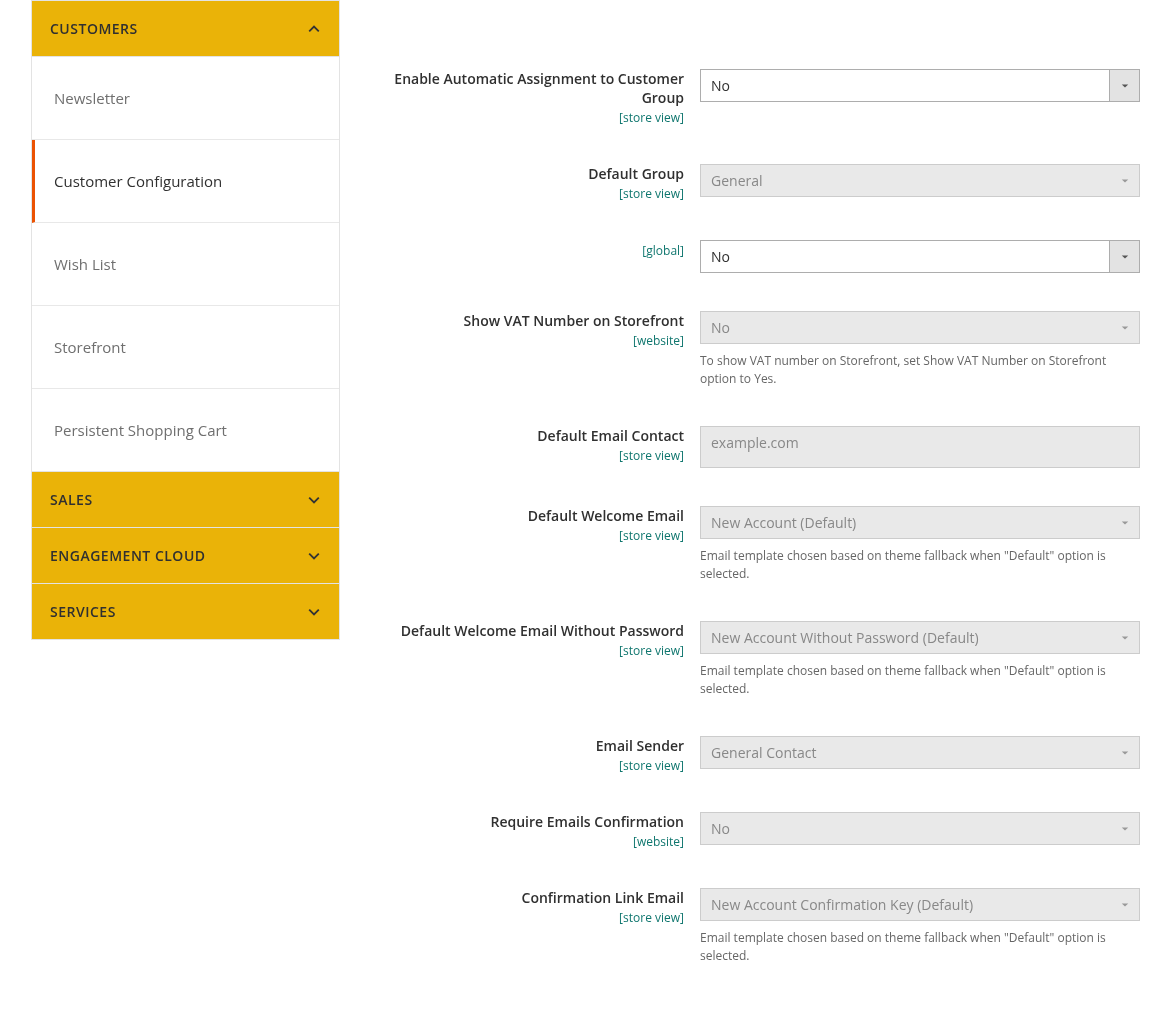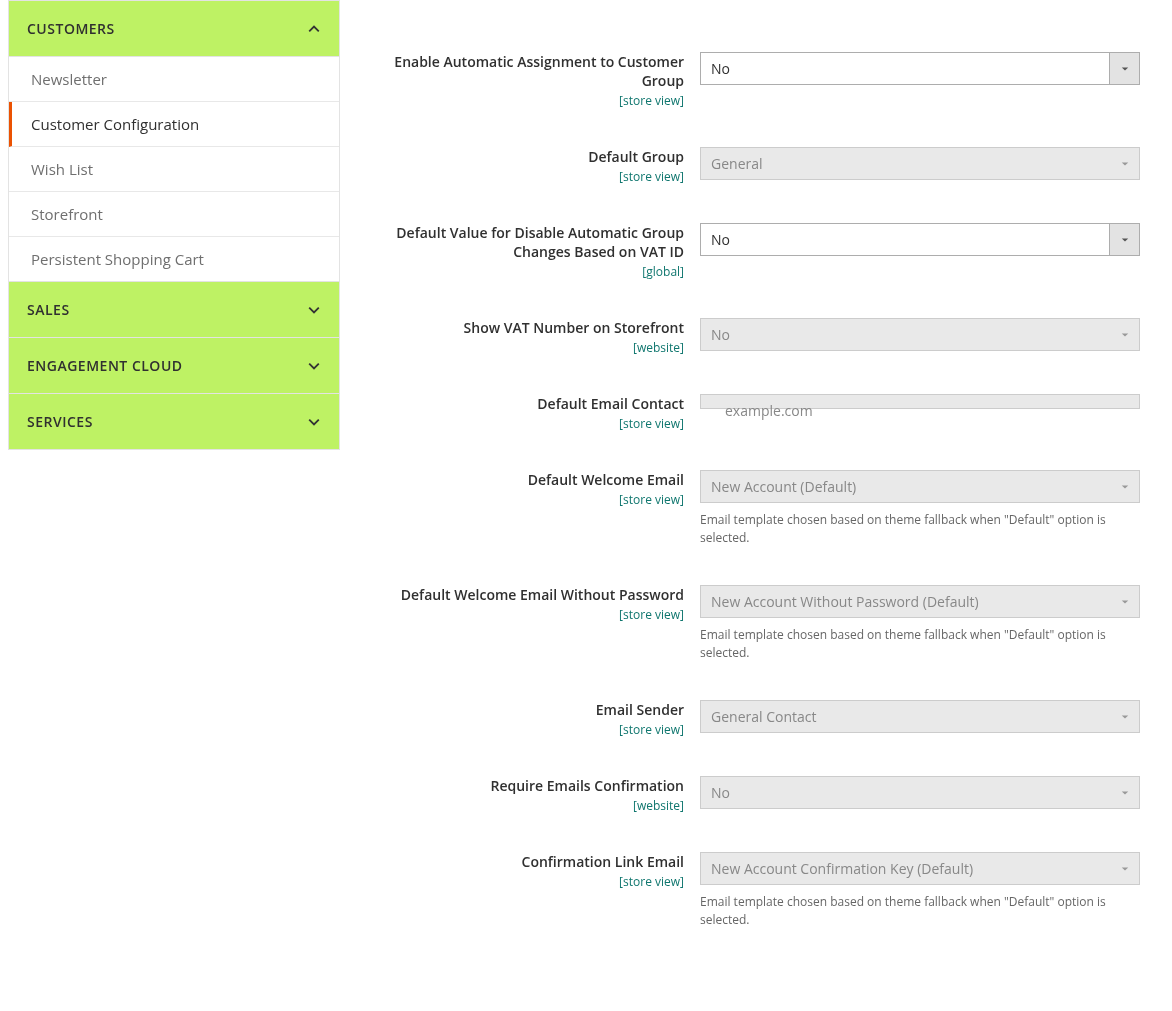--- a/index.html
+++ b/index.html
@@ -2,45 +2,45 @@
 <html><head>
 <meta charset="utf-8">
 <style>
 * { box-sizing: border-box; margin: 0; padding: 0; }
 body { font-family: 'Open Sans', -apple-system, BlinkMacSystemFont, sans-serif; font-size: 14px; color: #303030; background: #fff; }
 .container { display: flex; width: 1172px; }
 .sidebar { width: 340px; padding: 0 0 0 8px; }
 .main { flex: 1; padding: 0 20px 20px 25px; }
 
 
-.nav-section { background: #bef264; border: 1px solid #e3e3e3; border-top: none; }
+.nav-section { background: #eab308; border: 1px solid #e3e3e3; border-top: none; margin-left: 23px; }
 .nav-section:first-child { border-top: 1px solid #e3e3e3; }
 .nav-header { display: flex; justify-content: space-between; align-items: center; padding: 18px 18px; font-weight: 600; font-size: 14px; letter-spacing: 0.5px; cursor: pointer; }
 .nav-header.expanded { border-bottom: 1px solid #e3e3e3; }
 .chev { width: 14px; height: 14px; display: inline-flex; align-items: center; justify-content: center; }
 .chev svg { width: 12px; height: 12px; }
 .subnav { background: #fff; }
-.subnav-item { padding: 12px 22px; font-size: 15px; color: #6f6f6f; border-bottom: 1px solid #e8e8e8; cursor: pointer; }
+.subnav-item { padding: 31px 22px; font-size: 15px; color: #6f6f6f; border-bottom: 1px solid #e8e8e8; cursor: pointer; }
 .subnav-item:last-child { border-bottom: none; }
 .subnav-item.active { border-left: 3px solid #eb5202; color: #303030; padding-left: 19px; font-weight: 400; }
 
 
 .form-row { display: flex; align-items: flex-start; margin-top: 38px; }
-.form-row:first-child { margin-top: 52px; }
+.form-row:first-child { margin-top: 69px; }
 .form-label { width: 335px; text-align: right; padding-right: 16px; font-weight: 600; font-size: 14px; color: #303030; }
 .form-label .scope { font-weight: 400; font-size: 12px; color: #0f766e; display: block; margin-top: 2px; }
 .form-control { flex: 1; max-width: 440px; }
 .select-wrap { position: relative; display: flex; border: 1px solid #adadad; background: #fff; height: 33px; }
 .select-wrap.disabled { background: #e9e9e9; color: #777; border-color: #ccc; gap: 36px; }
 .select-value { flex: 1; padding: 6px 10px; font-size: 14px; color: #303030; line-height: 20px; }
 .select-wrap.disabled .select-value { color: #888; }
 .select-btn { width: 30px; background: #e3e3e3; border-left: 1px solid #adadad; display: flex; align-items: center; justify-content: center; }
 .select-wrap.disabled .select-btn { background: transparent; border-left: 1px solid transparent; }
 .select-btn svg { width: 8px; height: 8px; }
-.input-wrap { border: 1px solid #ccc; background: #e9e9e9; height: 15px; padding: 6px 24px; font-size: 14px; color: #888; }
+.input-wrap { border: 1px solid #ccc; background: #e9e9e9; height: 42px; padding: 6px 10px; font-size: 14px; color: #888; }
 .note { font-size: 12px; color: #666; margin-top: 8px; line-height: 1.5; }
 .note + .note { margin-top: 14px; }
 </style>
 </head>
 <body>
 
 <div class="container">
   <div class="sidebar">
 
     <div class="nav-section">
@@ -128,21 +128,20 @@
               <svg viewBox="0 0 10 10">
                 <path d="M1 3 L5 7 L9 3" fill="#999"></path>
               </svg>
             </div>
         </div>
       </div>
     </div>
 
     <div class="form-row">
       <div class="form-label">
-        <span>Default Value for Disable Automatic Group Changes Based on VAT ID</span>
         <span class="scope">[global]</span>
       </div>
       <div class="form-control">
         <div class="select-wrap">
           <div class="select-value">No</div>
           <div class="select-btn">
               <svg viewBox="0 0 10 10">
                 <path d="M1 3 L5 7 L9 3" fill="#555"></path>
               </svg>
             </div>
@@ -157,20 +156,21 @@
       </div>
       <div class="form-control">
         <div class="select-wrap disabled">
           <div class="select-value">No</div>
           <div class="select-btn">
               <svg viewBox="0 0 10 10">
                 <path d="M1 3 L5 7 L9 3" fill="#999"></path>
               </svg>
             </div>
         </div>
+        <div class="note">To show VAT number on Storefront, set Show VAT Number on Storefront option to Yes.</div>
       </div>
     </div>
 
     <div class="form-row">
       <div class="form-label">
         <span>Default Email Contact</span>
         <span class="scope">[store view]</span>
       </div>
       <div class="form-control">
         <div class="input-wrap"><span>example.com</span></div>

